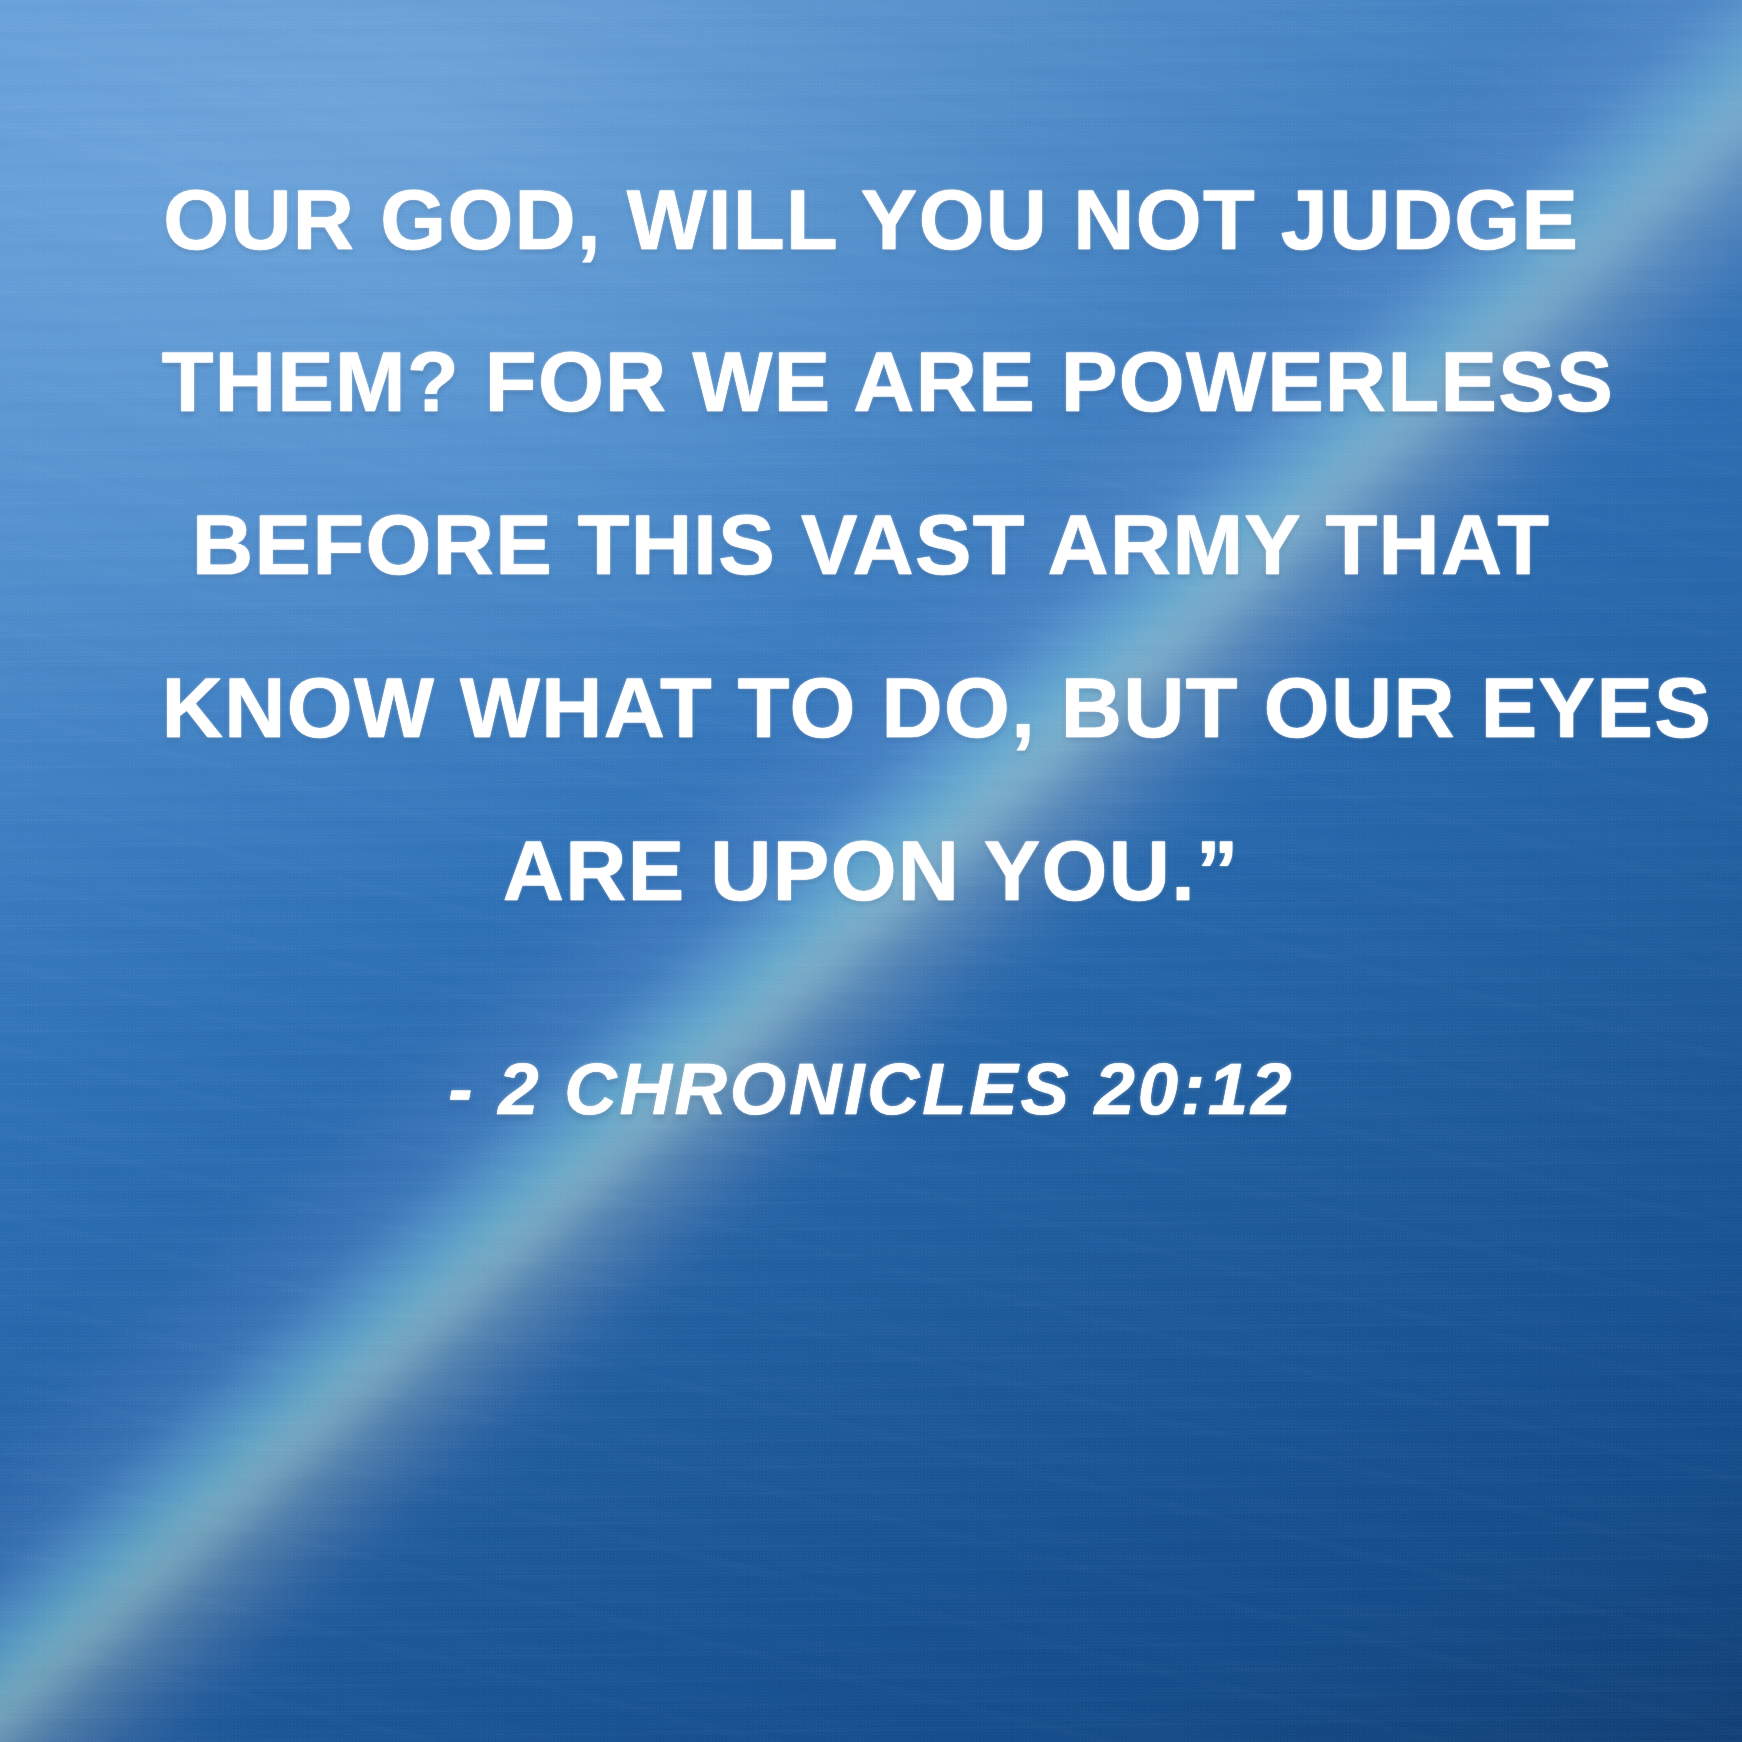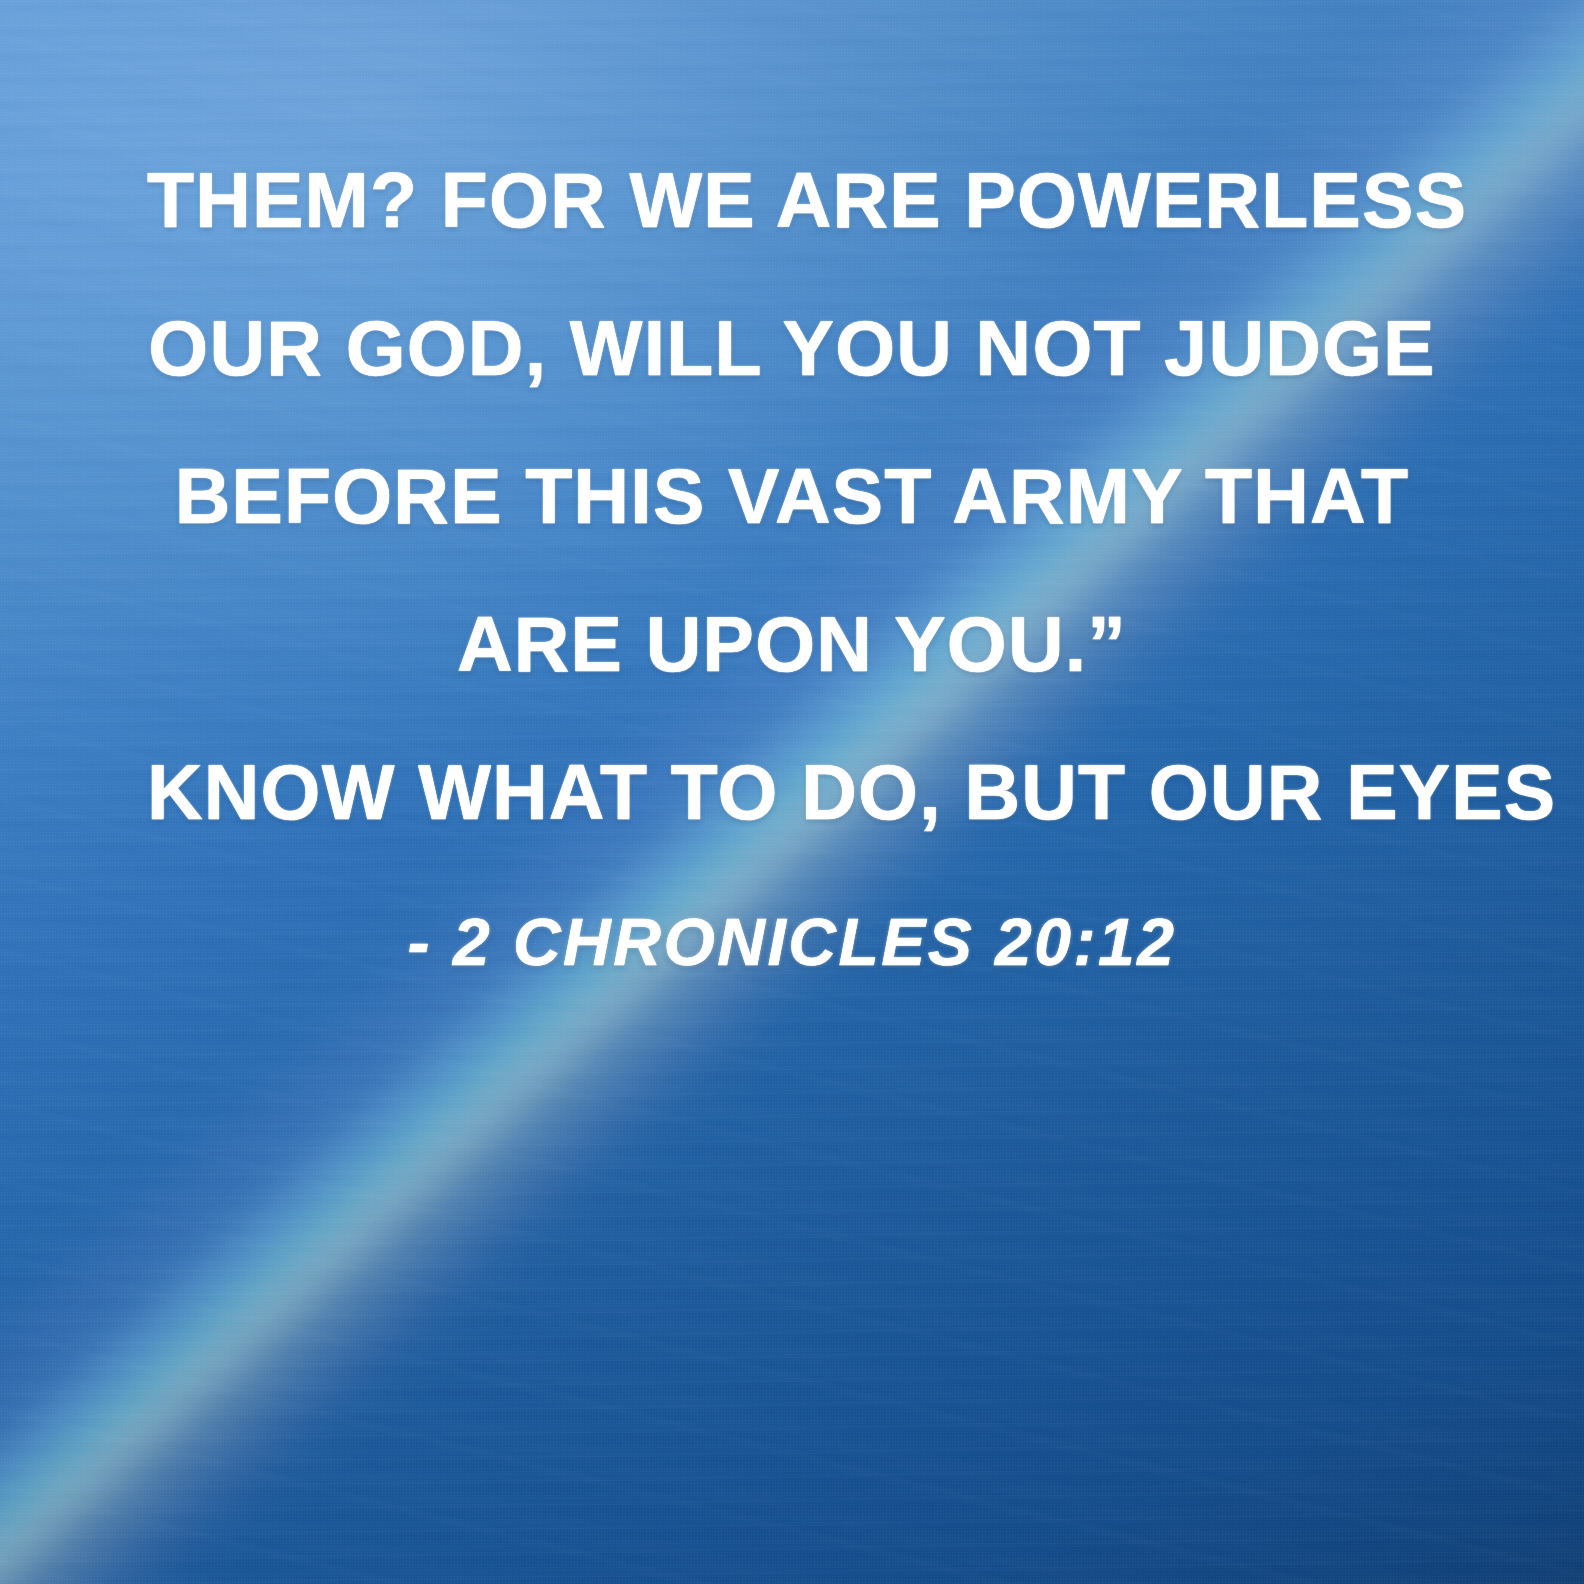--- a/index.html
+++ b/index.html
@@ -223,21 +223,21 @@
 
   .attribution {
     font-family: "Liberation Sans", sans-serif;
     font-weight: 700;
     font-style: italic;
     font-size: 66px;
     letter-spacing: 2.5px;
     text-transform: uppercase;
     color: #ffffff;
     white-space: nowrap;
-    margin-top: 38px;
+    margin-top: 86px;
     text-shadow:
       0 0 1px rgba(255,255,255,0.95),
       0 0 4px rgba(255,255,255,0.45),
       0 2px 6px rgba(16,54,100,0.34);
     -webkit-text-stroke: 0.5px rgba(255,255,255,0.9);
   }
 </style>
 </head>
 <body>
 
@@ -253,32 +253,32 @@
     <div class="rainbow-core"></div>
   </div>
   <div class="rainbow-fade"></div>
 
   <div class="bg-grain"></div>
 
   <div id="text-layer">
 
     <blockquote class="verse">
       <span class="verse-line">
+        <span class="inline-text"><span class="under">OUR GOD, WILL YOU NOT JUDGE</span><span>OUR GOD, WILL YOU NOT JUDGE</span></span>
+      </span>
+      <span class="verse-line">
         <span class="inline-text"><span class="under">THEM? FOR WE ARE POWERLESS</span><span>THEM? FOR WE ARE POWERLESS</span></span>
       </span>
       <span class="verse-line">
-        <span class="inline-text"><span class="under">OUR GOD, WILL YOU NOT JUDGE</span><span>OUR GOD, WILL YOU NOT JUDGE</span></span>
-      </span>
-      <span class="verse-line">
         <span class="inline-text"><span class="under">BEFORE THIS VAST ARMY THAT</span><span>BEFORE THIS VAST ARMY THAT</span></span>
       </span>
       <span class="verse-line">
+        <span class="inline-text"><span class="under">KNOW WHAT TO DO, BUT OUR EYES</span><span>KNOW WHAT TO DO, BUT OUR EYES</span></span>
+      </span>
+      <span class="verse-line">
         <span class="inline-text"><span class="under">ARE UPON YOU.”</span><span>ARE UPON YOU.”</span></span>
-      </span>
-      <span class="verse-line">
-        <span class="inline-text"><span class="under">KNOW WHAT TO DO, BUT OUR EYES</span><span>KNOW WHAT TO DO, BUT OUR EYES</span></span>
       </span>
     </blockquote>
 
     <div class="attribution">- 2 CHRONICLES 20:12</div>
 
   </div>
 </div>
 
 </body></html>

